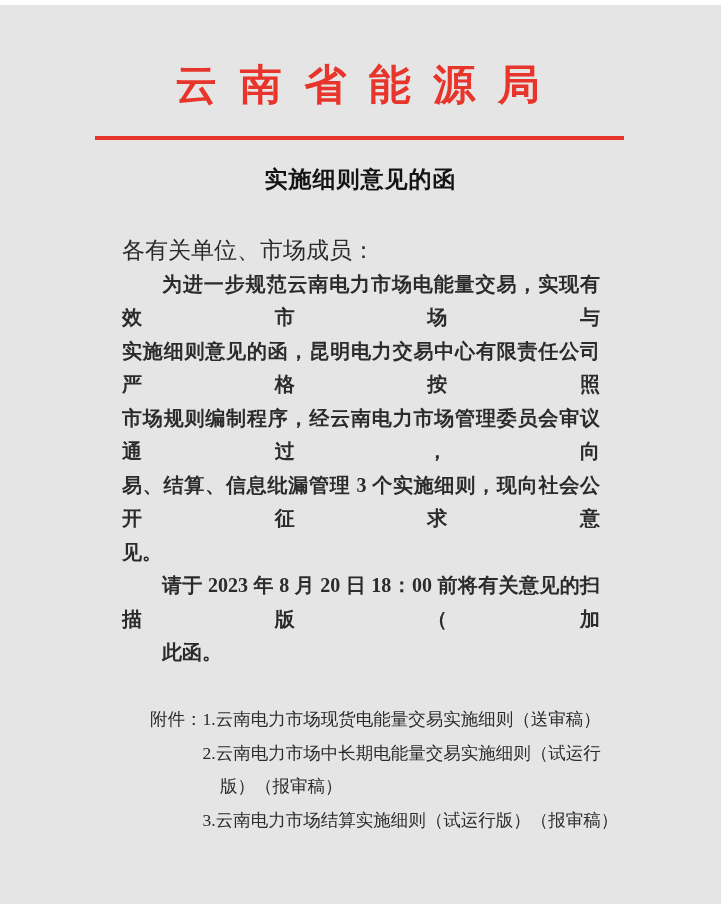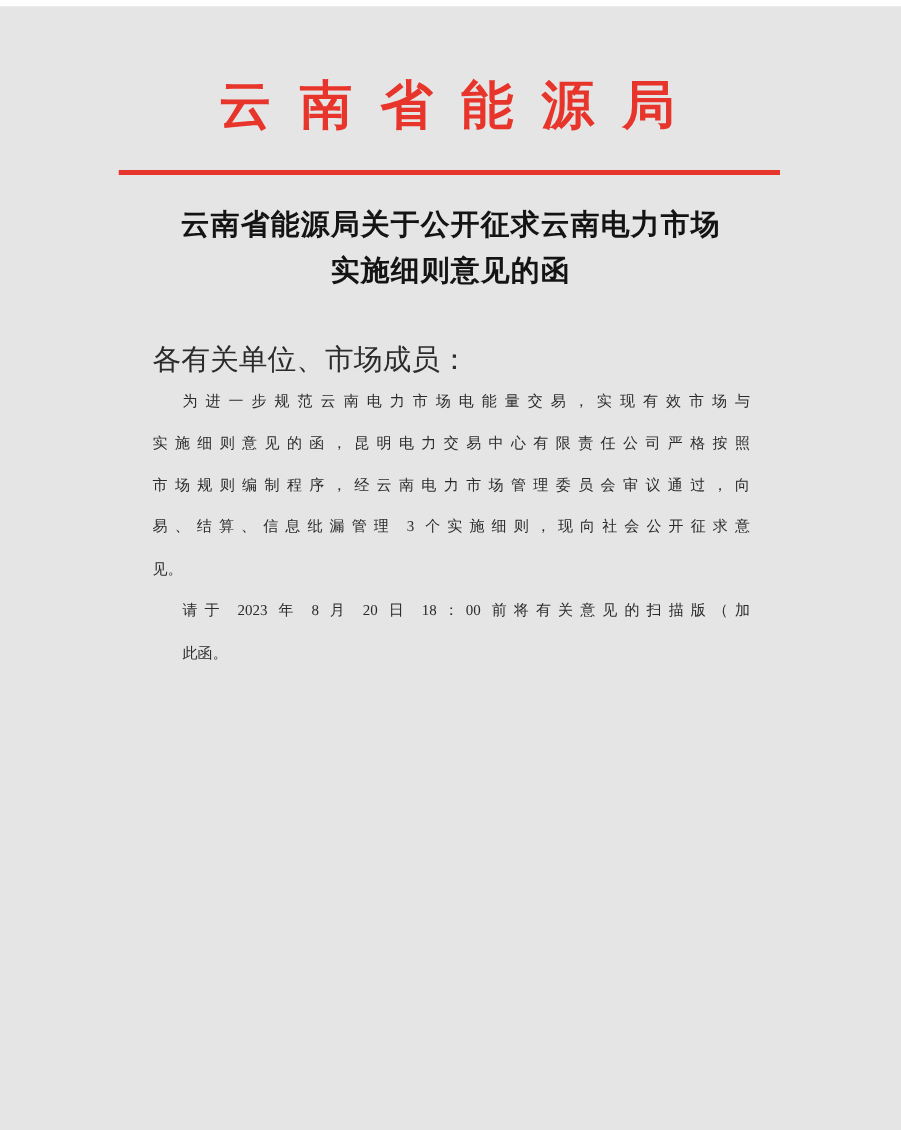--- a/index.html
+++ b/index.html
@@ -47,24 +47,25 @@
   .body-col{
     width:478px;
     margin-left:122px;
   }
   .salutation{
     margin-top:36px;
     font-size:23px;
     line-height:33.5px;
   }
   .bline{
-    font-size:12px;
+    font-size:20px;
     line-height:33.5px;
     text-align:justify;
     text-align-last:justify;
+    font-weight:bold;
   }
   .bline.indent{text-indent:2em;}
   .bline.end{text-align-last:left;}
   .attachments{
     margin-top:33.5px;
     margin-left:150px;
     font-size:17.5px;
     line-height:33.5px;
   }
   .att-first{display:flex;}
@@ -79,21 +80,20 @@
 </head>
 <body>
 
 <div class="page">
 
   <div class="letterhead">云 南 省 能 源 局</div>
 
   <div class="rule rule-top"></div>
 
   <div class="doc-title">
-    <div>云南省能源局关于公开征求云南电力市场</div>
     <div>实施细则意见的函</div>
   </div>
 
   <div class="body-col">
 
     <div class="salutation">各有关单位、市场成员：</div>
 
     <div>
       <div class="bline indent">为进一步规范云南电力市场电能量交易，实现有效市场与</div>
       <div class="bline">实施细则意见的函，昆明电力交易中心有限责任公司严格按照</div>
@@ -103,14 +103,23 @@
     </div>
 
     <div>
       <div class="bline indent">请于 2023 年 8 月 20 日 18：00 前将有关意见的扫描版（加</div>
     </div>
 
     <div class="bline indent end">此函。</div>
 
   </div>
 
+  <div class="attachments">
+    <div class="att-first">
+      <span class="att-label">附件：</span>
+      <span>1.云南电力市场现货电能量交易实施细则（送审稿）</span>
+    </div>
+    <div class="att-item">2.云南电力市场中长期电能量交易实施细则（试运行</div>
+    <div class="att-cont">版）（报审稿）</div>
+    <div class="att-item">3.云南电力市场结算实施细则（试运行版）（报审稿）</div>
+  </div>
 
 </div>
 
 </body></html>

